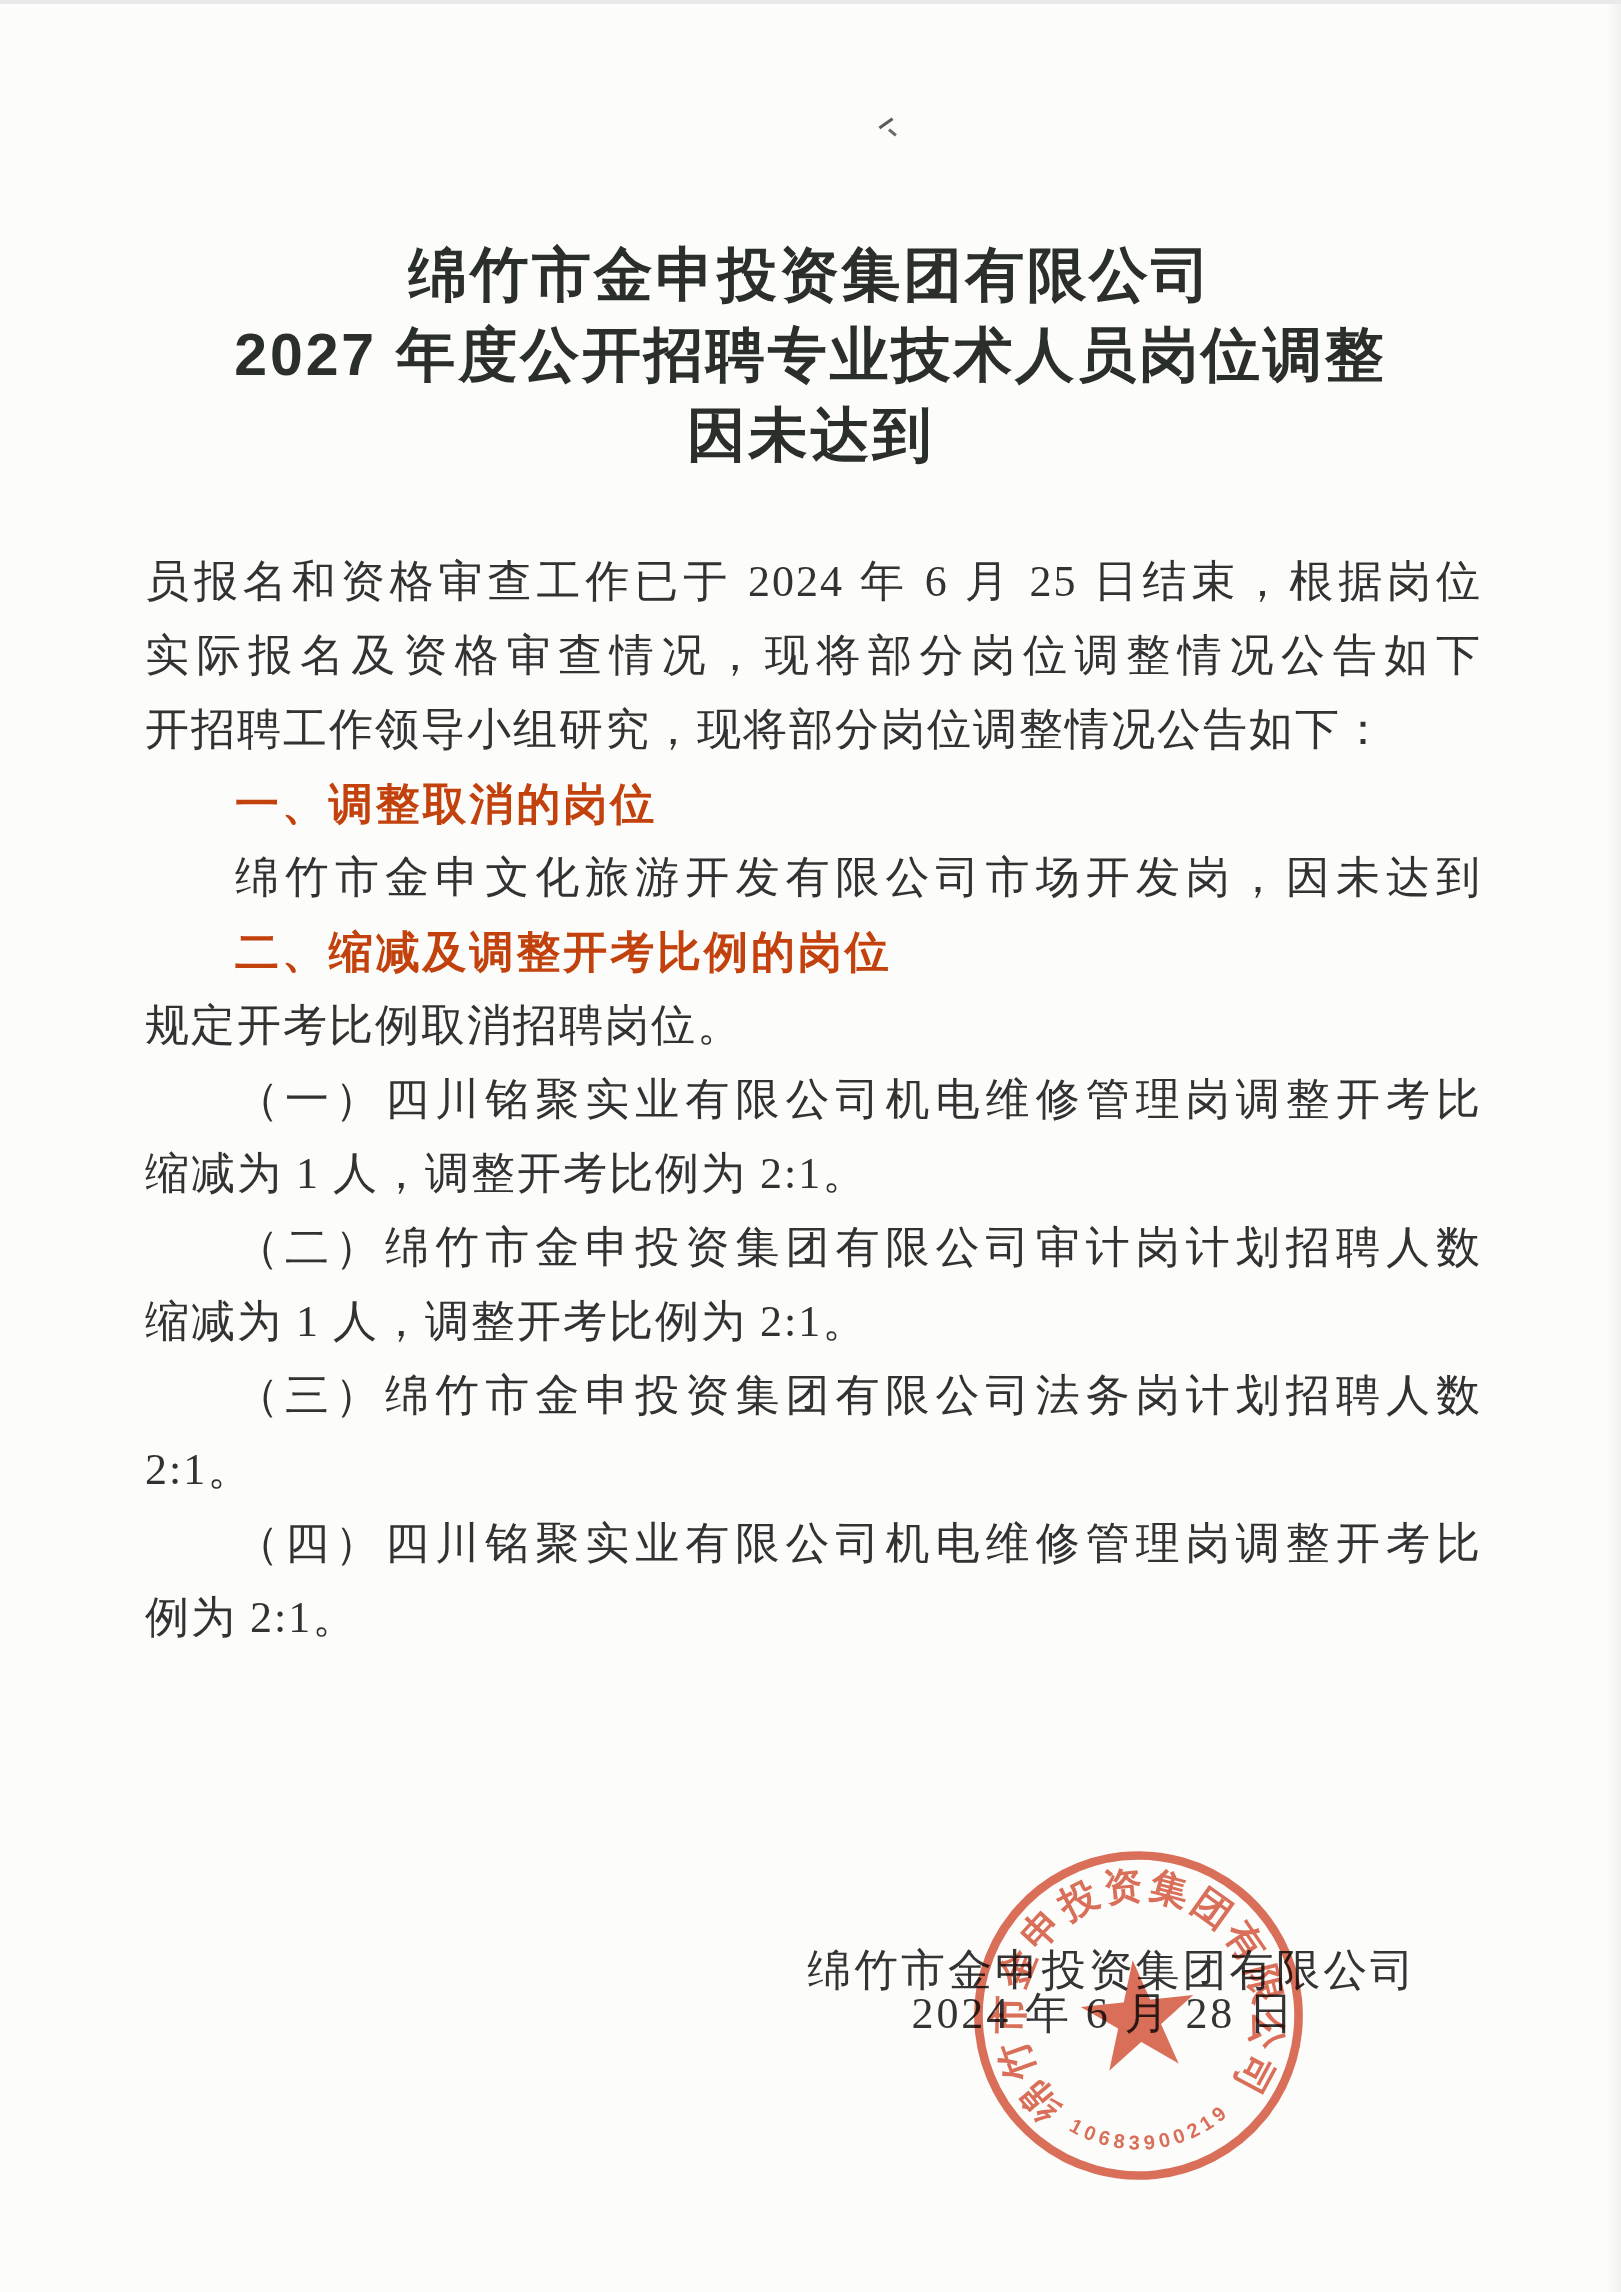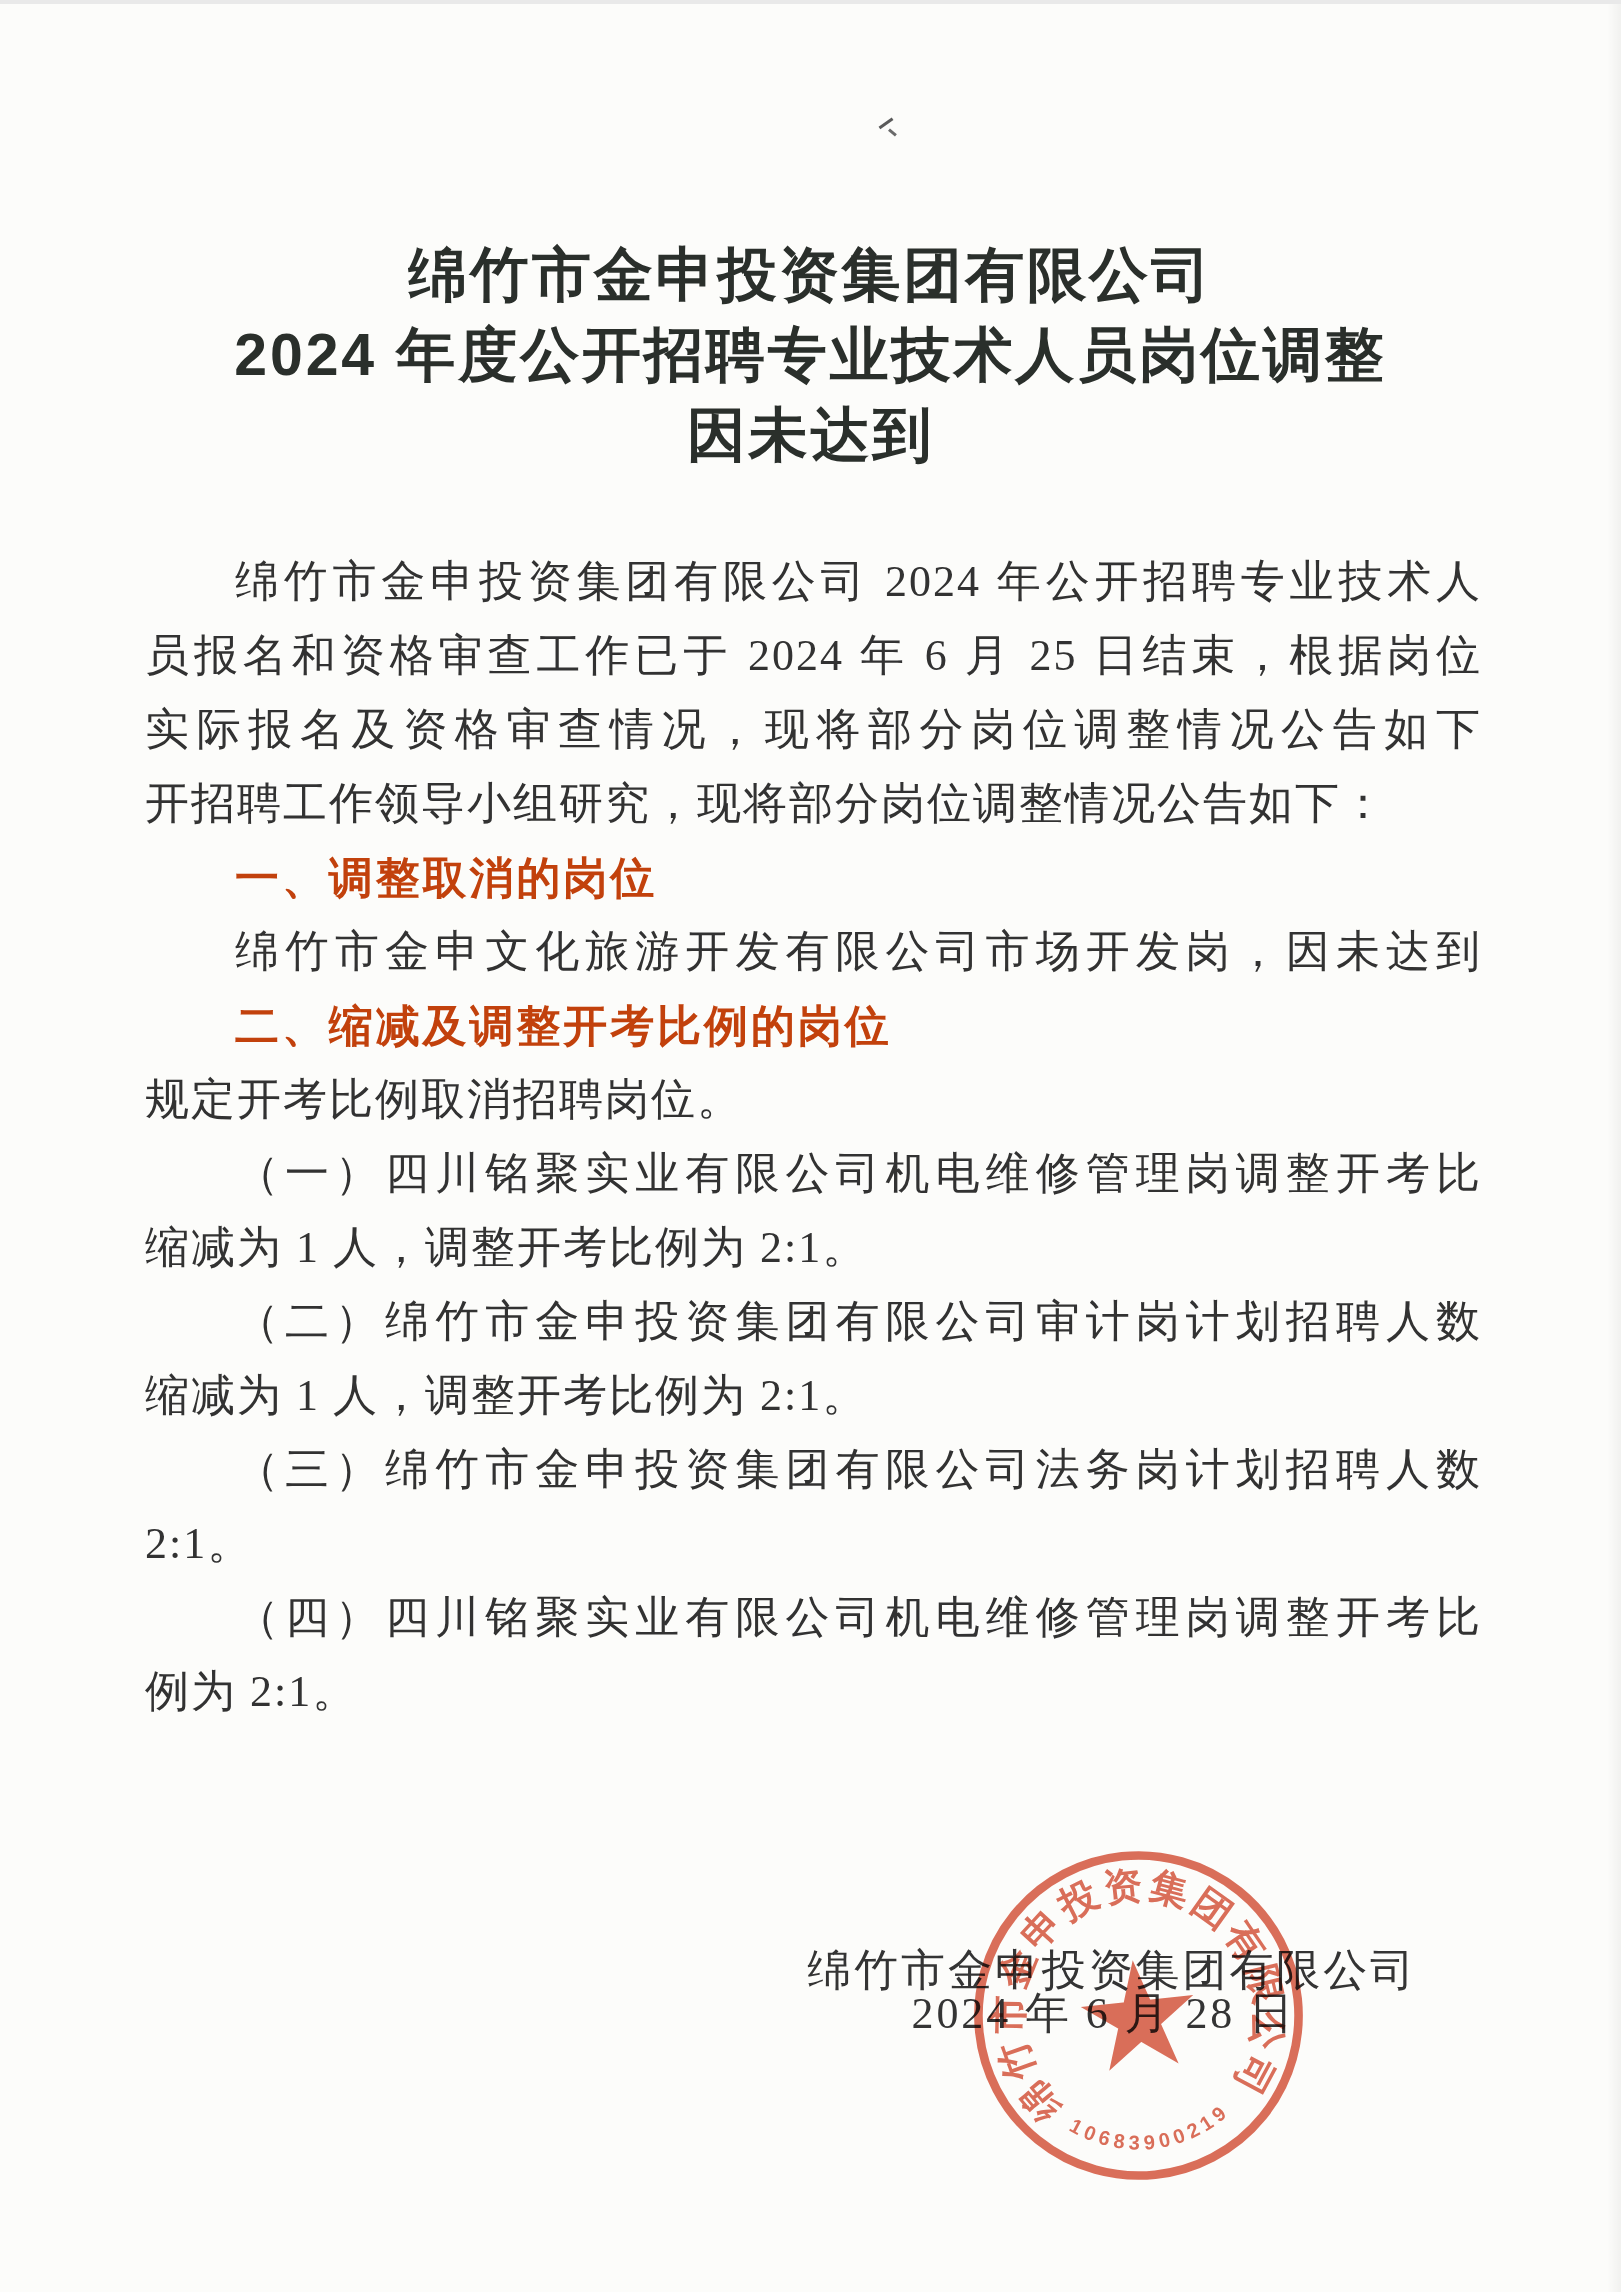--- a/index.html
+++ b/index.html
@@ -76,26 +76,25 @@
     background:linear-gradient(to right, rgba(0,0,0,0), rgba(0,0,0,0.045));
   }
 </style>
 </head>
 <body>
 
 <div class="page">
 
   <div class="title">
     <div class="t-line">绵竹市金申投资集团有限公司</div>
-    <div class="t-line">2024 年度公开招聘专业技术人员岗位调整</div>
+    <div class="t-line">2027 年度公开招聘专业技术人员岗位调整</div>
     <div class="t-line">因未达到</div>
   </div>
 
   <div class="body">
-    <div class="line indent full">绵竹市金申投资集团有限公司 2024 年公开招聘专业技术人</div>
     <div class="line full">员报名和资格审查工作已于 2024 年 6 月 25 日结束，根据岗位</div>
     <div class="line full">实际报名及资格审查情况，现将部分岗位调整情况公告如下</div>
     <div class="line">开招聘工作领导小组研究，现将部分岗位调整情况公告如下：</div>
     <div class="line indent heading">一、调整取消的岗位</div>
     <div class="line indent full">绵竹市金申文化旅游开发有限公司市场开发岗，因未达到</div>
     <div class="line indent heading">二、缩减及调整开考比例的岗位</div>
     <div class="line">规定开考比例取消招聘岗位。</div>
     <div class="line indent full">（一）四川铭聚实业有限公司机电维修管理岗调整开考比</div>
     <div class="line">缩减为 1 人，调整开考比例为 2:1。</div>
     <div class="line indent full">（二）绵竹市金申投资集团有限公司审计岗计划招聘人数</div>

